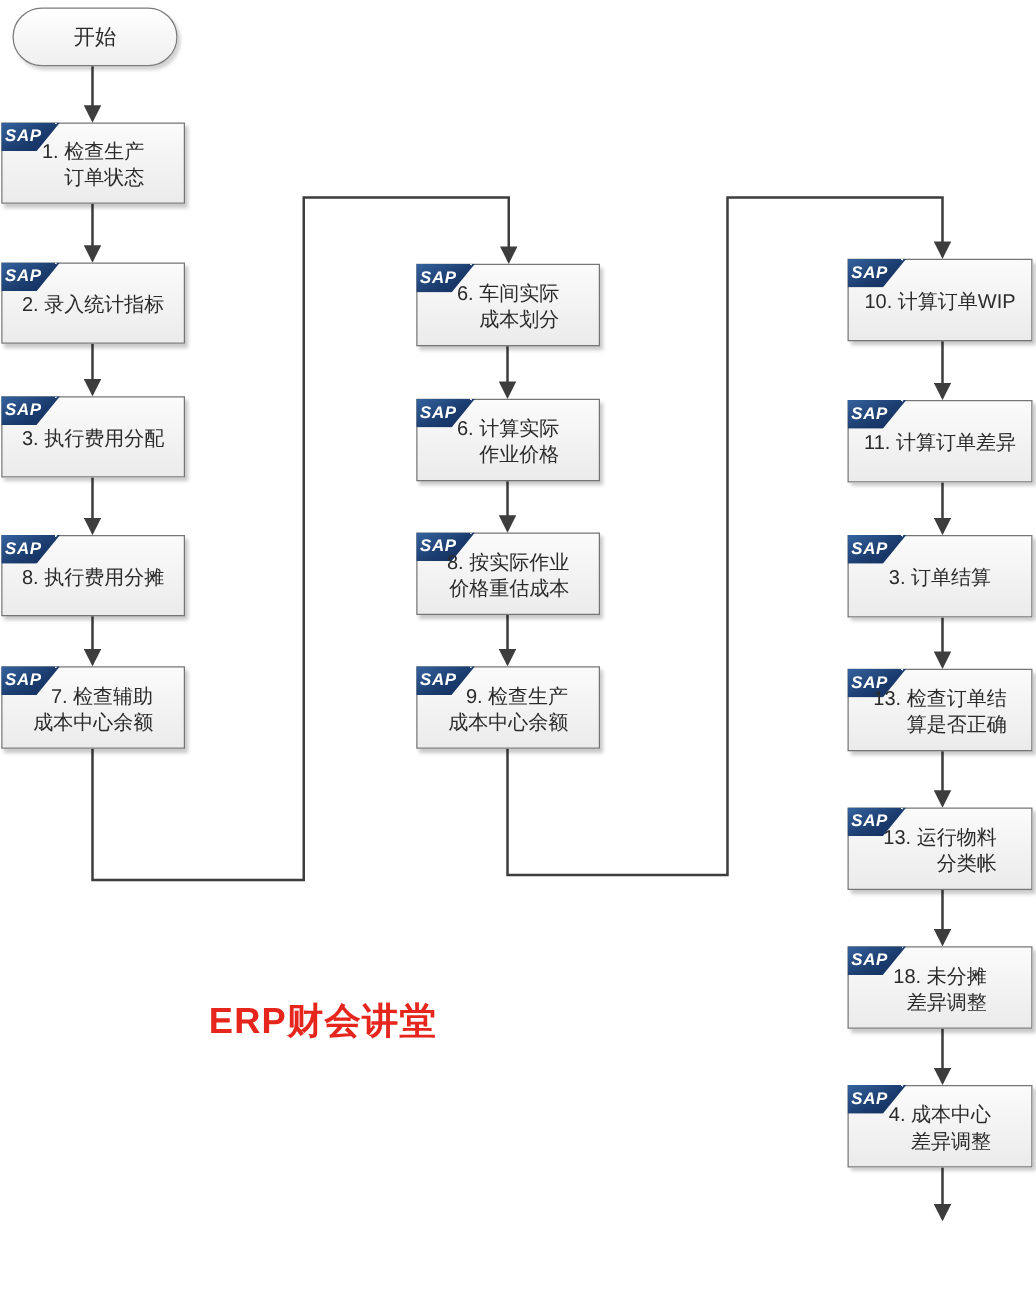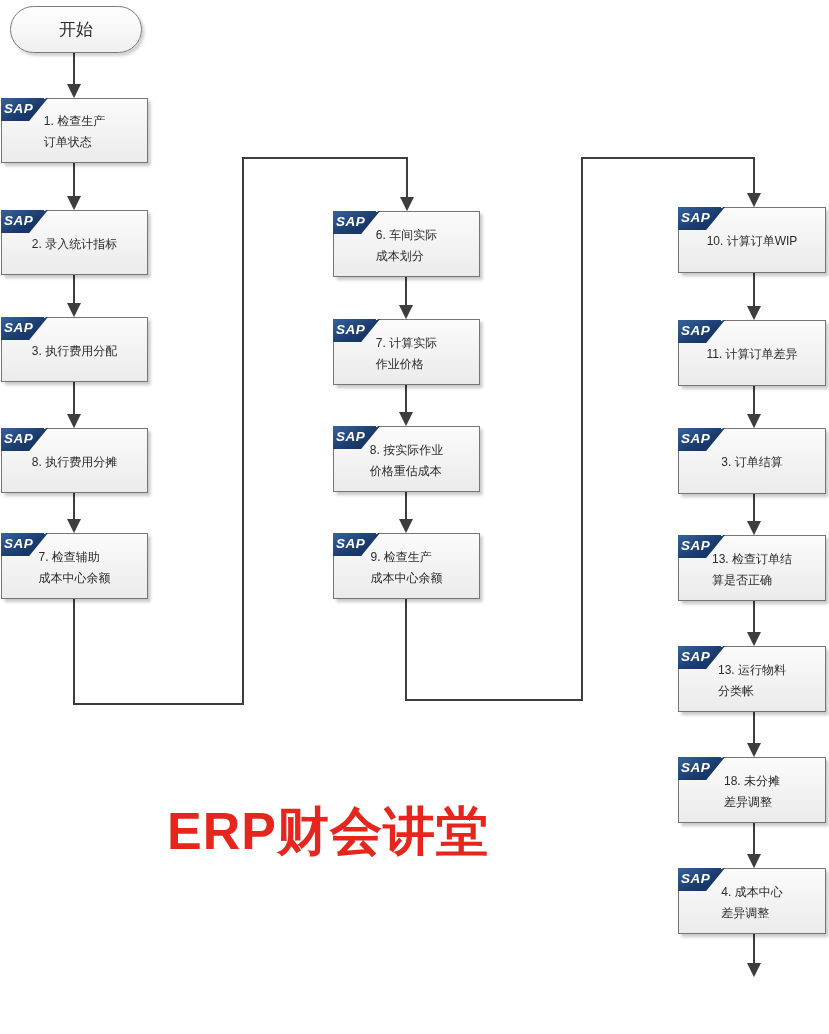--- a/index.html
+++ b/index.html
@@ -20,22 +20,22 @@
   }
   .node {
     position: absolute;
     border: 1.5px solid #757575;
     background: linear-gradient(#fbfbfb, #ebebeb);
     box-shadow: 2.5px 3px 3px rgba(0,0,0,0.22);
   }
   .node-label {
     position: absolute; inset: 0;
     display: flex; align-items: center; justify-content: center;
-    text-align: left;
-    font-size: 12px; line-height: 21px;
+    text-align: right;
+    font-size: 16px; line-height: 21px;
     color: #2b2b2b;
     white-space: pre-line;
     padding-top: 3px;
   }
   .sap-logo {
     position: absolute; top: -1px; left: -1px;
     width: 47px; height: 23px;
     background: linear-gradient(150deg, #35639f 0%, #1b3c6e 55%, #122c5c 100%);
     clip-path: polygon(0 0, 100% 0, 60% 100%, 0 100%);
     display: flex; align-items: center;
@@ -58,21 +58,21 @@
     border: 1.5px solid #7a7a7a;
     border-radius: 28px;
     background: linear-gradient(#ffffff, #efefef);
     box-shadow: 2.5px 3px 3px rgba(0,0,0,0.18);
     display: flex; align-items: center; justify-content: center;
     font-size: 17px; color: #2b2b2b;
   }
   .page-title {
     position: absolute;
     left: 167px; top: 797px;
-    font-size: 52px; font-weight: bold;
+    font-size: 29px; font-weight: bold;
     letter-spacing: 1px;
     color: #e6251c;
   }
 </style>
 </head>
 <body>
 
 <div class="canvas">
 
   <svg class="connectors" width="829" height="1034" viewBox="0 0 829 1034">
@@ -143,21 +143,21 @@
     <div class="sap-logo">
         <span class="sap-text">SAP</span>
       </div>
     <div class="node-label">6. 车间实际
 成本划分</div>
   </div>
   <div class="node" style="left:333px; top:319px; width:147px; height:66px">
     <div class="sap-logo">
         <span class="sap-text">SAP</span>
       </div>
-    <div class="node-label">7. 计算实际
+    <div class="node-label">6. 计算实际
 作业价格</div>
   </div>
   <div class="node" style="left:333px; top:426px; width:147px; height:66px">
     <div class="sap-logo">
         <span class="sap-text">SAP</span>
       </div>
     <div class="node-label">8. 按实际作业
 价格重估成本</div>
   </div>
   <div class="node" style="left:333px; top:533px; width:147px; height:66px">

